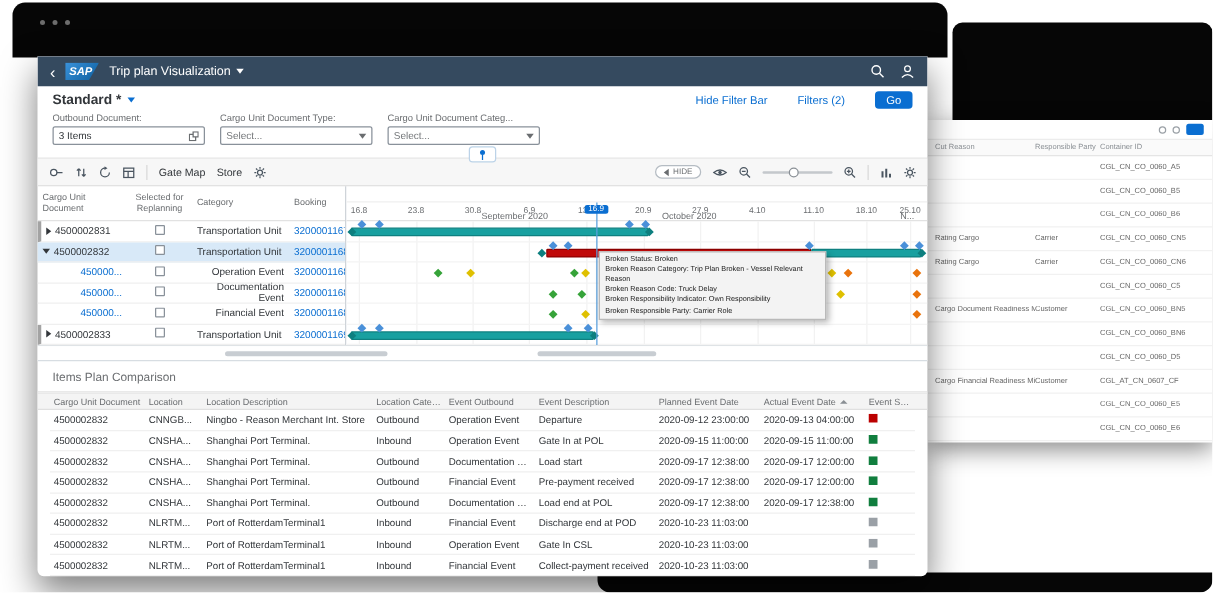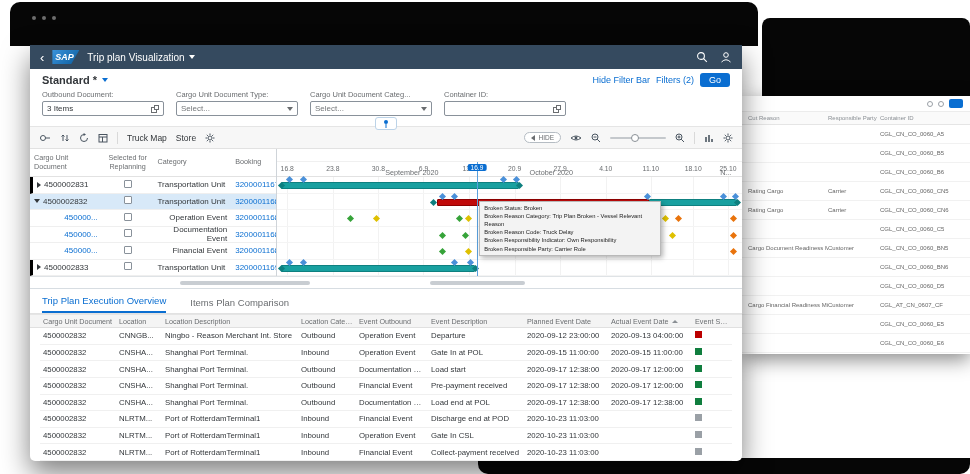--- a/index.html
+++ b/index.html
@@ -30,21 +30,21 @@
   .shell{height:24px;background:#354a5f;display:flex;align-items:center;gap:8px;padding:0 10px;color:#fff;flex:none}
   .back{font-size:13px;line-height:1;color:#fff}
   .sap-logo{height:14px;width:27px;background:linear-gradient(135deg,#3a93dc,#0d5e9e);clip-path:polygon(0 0,100% 0,70% 100%,0 100%);display:flex;align-items:center;padding-left:3px;font-weight:bold;font-style:italic;font-size:9px;color:#fff}
   .shell-title{font-size:10px;display:flex;align-items:center;gap:4px}
   .caret-down-w{width:0;height:0;border-left:3px solid transparent;border-right:3px solid transparent;border-top:4px solid #fff}
   .shell-right{margin-left:auto;display:flex;gap:12px;align-items:center}
 
   .variant-row{height:20px;display:flex;align-items:center;padding:2px 12px 0;flex:none}
   .variant{font-size:11px;font-weight:bold;color:#32363a;display:flex;align-items:center;gap:5px}
   .caret-down-b{width:0;height:0;border-left:3px solid transparent;border-right:3px solid transparent;border-top:4px solid #0a6ed1}
-  .filter-links{margin-left:auto;display:flex;gap:6px;align-items:center;font-size:9px;color:#0a6ed1}
+  .filter-links{margin-left:auto;display:flex;gap:24px;align-items:center;font-size:9px;color:#0a6ed1}
   .go-btn{background:#0a6ed1;color:#fff;border-radius:3px;padding:2px 9px;font-size:9px}
 
   .fields{height:26px;display:flex;gap:12px;padding:0 12px;flex:none}
   .field{width:122px}
   .field .flabel{font-size:7.5px;color:#6a6d70;display:block;margin:1px 0 2px;white-space:nowrap;overflow:hidden}
   .finput{height:15px;border:1px solid #89919a;border-radius:2px;background:#fff;display:flex;align-items:center;justify-content:space-between;padding:0 4px;font-size:8px;color:#32363a}
   .finput .sel-gray{color:#74777a}
   .caret-down-g{width:0;height:0;border-left:3px solid transparent;border-right:3px solid transparent;border-top:4px solid #6a6d70}
 
   .collapse-strip{height:12px;border-bottom:1px solid #e5e5e5;position:relative;flex:none}
@@ -57,21 +57,21 @@
   .tri-l{width:0;height:0;border-top:3px solid transparent;border-bottom:3px solid transparent;border-right:4px solid #6a6d70}
   .zslider{width:56px;height:2px;background:#c4c8cc;border-radius:1px;position:relative}
   .zslider .knob{position:absolute;left:38%;top:-3px;width:8px;height:8px;border-radius:50%;background:#fff;border:1px solid #8a9096}
 
   .gantt-area{height:128px;display:flex;border-bottom:1px solid #dfe3e6;flex:none}
   .gtable{width:247px;border-right:1px solid #cfd4d9;display:flex;flex-direction:column;flex:none}
   .gth{height:28px;display:flex;align-items:center;border-bottom:1px solid #e2e2e2;color:#6a6d70;font-size:7.2px;line-height:1.15}
   .gc{padding:0 4px;overflow:hidden}
   .gc-doc{width:72px}.gc-sel{width:52px;text-align:center}.gc-cat{width:78px}.gc-book{width:45px}
   .gtr{height:16.5px;display:flex;align-items:center;border-bottom:1px solid #efefef;font-size:8px;color:#32363a}
-  .gtr.accent{border-left:3px solid #000000}
+  .gtr.accent{border-left:3px solid #a3a3a3}
   .gtr.accent .gc-doc{width:69px}
   .gtr.rowsel{background:#d8e9f8}
   .doc-cell{display:flex;align-items:center;gap:3px}
   .tri-r{width:0;height:0;border-top:3px solid transparent;border-bottom:3px solid transparent;border-left:4px solid #32363a}
   .tri-d{width:0;height:0;border-left:3px solid transparent;border-right:3px solid transparent;border-top:4px solid #32363a}
   .cbx{display:inline-block;width:8px;height:8px;border:1px solid #89919a;border-radius:1px;background:#fff}
   .link{color:#0a6ed1}
   .child-right{text-align:right}
 
   .gchart{flex:1;position:relative;overflow:hidden}
@@ -258,30 +258,20 @@
           <span class="caret-down-g"></span>
         </div>
       </div>
       <div class="field">
         <span class="flabel">Cargo Unit Document Categ...</span>
         <div class="finput">
           <span class="sel-gray">Select...</span>
           <span class="caret-down-g"></span>
         </div>
       </div>
-      <div class="field">
-        <span class="flabel">Container ID:</span>
-        <div class="finput">
-          <span></span>
-          <svg width="8" height="8">
-              <rect x="0.5" y="2.5" width="5" height="5" fill="none" stroke="#6a6d70"></rect>
-              <rect x="3.5" y="0.5" width="4" height="4" fill="#fff" stroke="#6a6d70"></rect>
-            </svg>
-        </div>
-      </div>
     </div>
 
     <div class="collapse-strip">
       <span class="pin-btn">
         <svg width="8" height="10">
             <circle cx="4" cy="3" r="2" fill="#0a6ed1"></circle>
             <line x1="4" y1="5" x2="4" y2="9" stroke="#0a6ed1"></line>
           </svg>
       </span>
     </div>
@@ -297,21 +287,21 @@
       <svg width="10" height="10">
           <path d="M8.5 5 A3.5 3.5 0 1 1 5 1.5" fill="none" stroke="#4a5560"></path>
           <path d="M4.6 0 L7 1.5 L4.6 3 Z" fill="#4a5560"></path>
         </svg>
       <svg width="10" height="10">
           <rect x="1" y="1.5" width="8" height="7.5" fill="none" stroke="#4a5560"></rect>
           <line x1="1" y1="4" x2="9" y2="4" stroke="#4a5560"></line>
           <line x1="4.5" y1="4" x2="4.5" y2="9" stroke="#4a5560"></line>
         </svg>
       <span class="vsep"></span>
-      <span class="tool-txt">Truck Map</span>
+      <span class="tool-txt">Gate Map</span>
       <span class="tool-txt">Store</span>
       <svg width="10" height="10">
           <circle cx="5" cy="5" r="2" fill="none" stroke="#4a5560"></circle>
           <g stroke="#4a5560">
             <line x1="5" y1="0.5" x2="5" y2="2"></line>
             <line x1="5" y1="8" x2="5" y2="9.5"></line>
             <line x1="0.5" y1="5" x2="2" y2="5"></line>
             <line x1="8" y1="5" x2="9.5" y2="5"></line>
             <line x1="1.8" y1="1.8" x2="2.9" y2="2.9"></line>
             <line x1="7.1" y1="7.1" x2="8.2" y2="8.2"></line>
@@ -515,21 +505,20 @@
         </div>
       </div>
     </div>
 
     <div class="scroll-strip">
       <span class="hscroll" style="left:150px;width:130px"></span>
       <span class="hscroll" style="left:400px;width:95px"></span>
     </div>
 
     <div class="tabs">
-      <span class="tab sel">Trip Plan Execution Overview</span>
       <span class="tab">Items Plan Comparison</span>
     </div>
 
 
     <div class="etable">
       <div class="ethead">
         <div class="etd c0">Cargo Unit Document</div>
         <div class="etd c1">Location</div>
         <div class="etd c2">Location Description</div>
         <div class="etd c3">Location Category</div>

